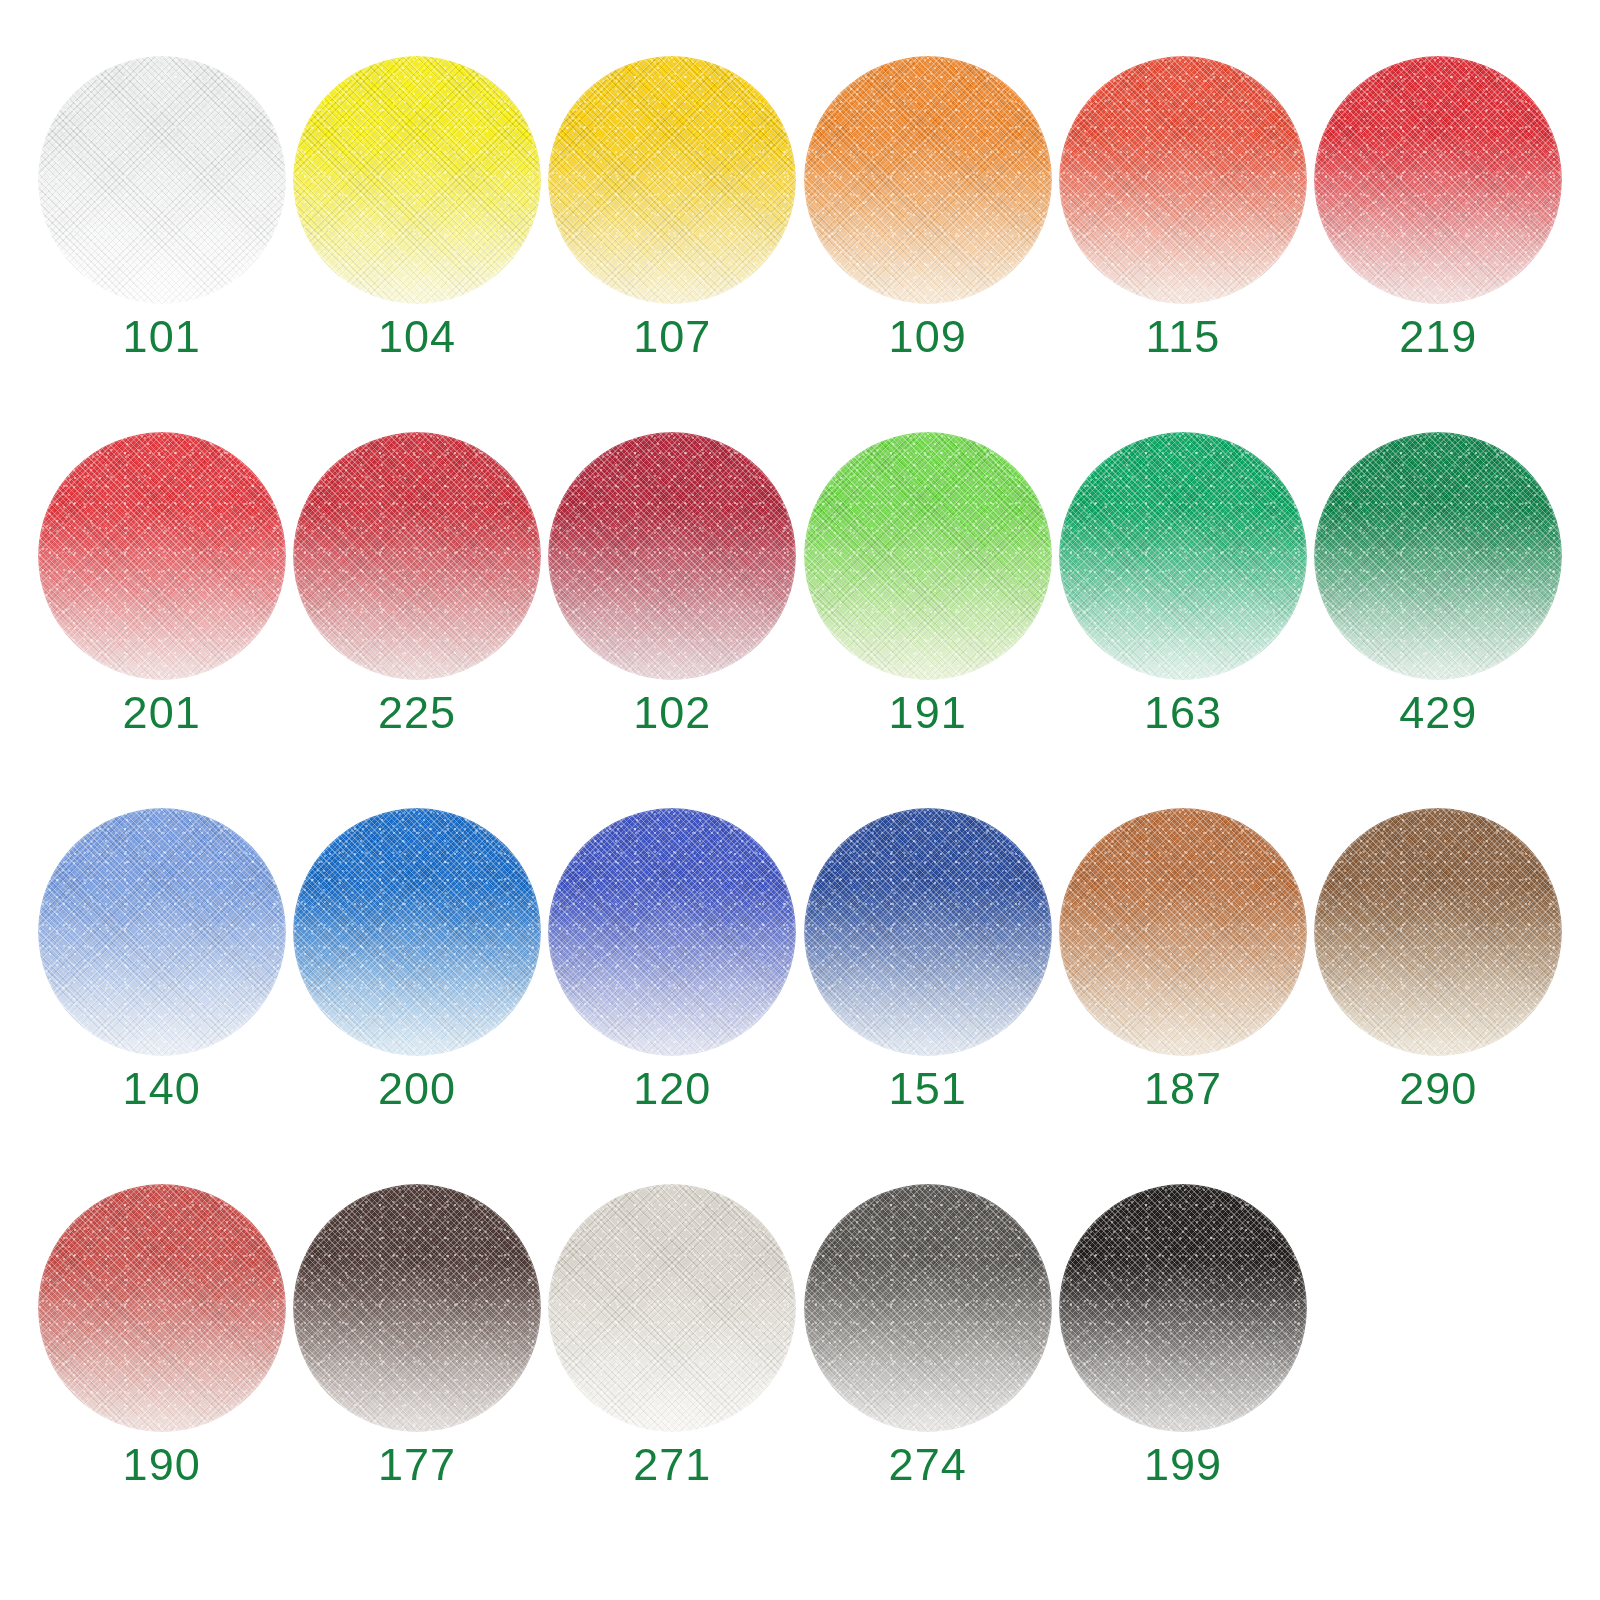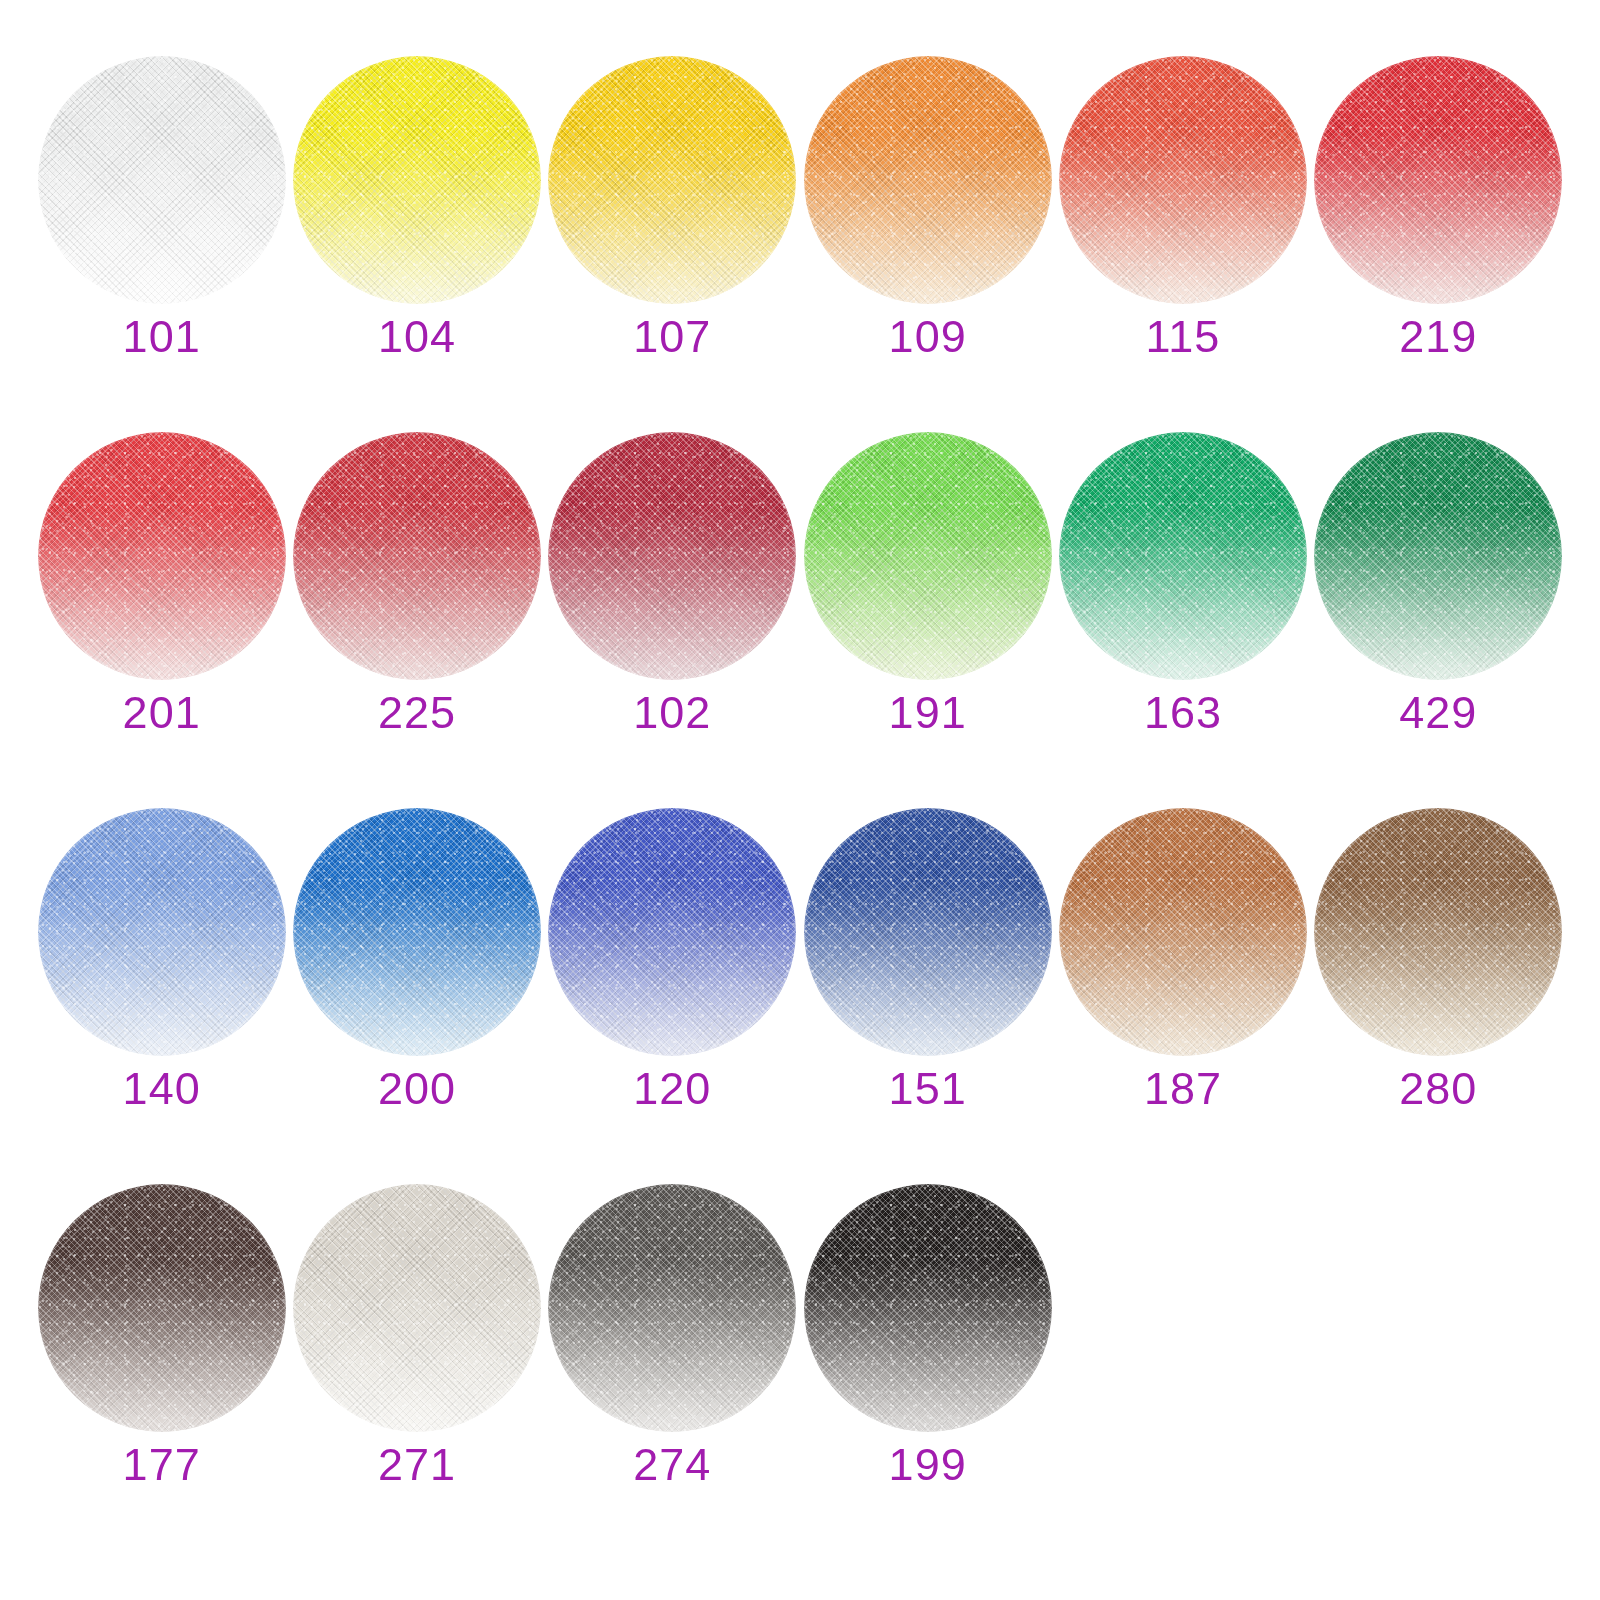--- a/index.html
+++ b/index.html
@@ -129,21 +129,21 @@
     border-radius: 50%;
     box-shadow: inset 0 0 3px 1px rgba(255,255,255,0.30);
   }
   .swatch-label {
     margin-top: 10px;
     font-family: "Liberation Sans", sans-serif;
     font-size: 45px;
     font-weight: 400;
     letter-spacing: 1px;
     line-height: 1;
-    color: #a21caf;
+    color: #15803d;
     text-align: center;
     user-select: none;
   }
 </style>
 </head>
 <body>
 
 <div id="swatch-grid">
     <div class="swatch-cell">
       <div class="disc-wrap">
@@ -370,21 +370,34 @@
       <div class="disc-wrap">
         <div class="disc">
           <div class="disc-color" style="background: linear-gradient(rgb(138, 98, 66) 0%, rgb(138, 98, 66) 30%, rgb(222, 208, 182) 96%, rgb(222, 208, 182) 100%);"></div>
           <div class="disc-tex-b"></div>
           <div class="disc-tex-a"></div>
           <div class="disc-tex-c"></div>
           <div class="disc-fade"></div>
           <div class="disc-edge"></div>
         </div>
       </div>
-      <div class="swatch-label">280</div>
+      <div class="swatch-label">290</div>
+    </div>
+    <div class="swatch-cell">
+      <div class="disc-wrap">
+        <div class="disc">
+          <div class="disc-color" style="background: linear-gradient(rgb(201, 80, 76) 0%, rgb(201, 80, 76) 30%, rgb(227, 193, 186) 96%, rgb(227, 193, 186) 100%);"></div>
+          <div class="disc-tex-b"></div>
+          <div class="disc-tex-a"></div>
+          <div class="disc-tex-c"></div>
+          <div class="disc-fade"></div>
+          <div class="disc-edge"></div>
+        </div>
+      </div>
+      <div class="swatch-label">190</div>
     </div>
     <div class="swatch-cell">
       <div class="disc-wrap">
         <div class="disc">
           <div class="disc-color" style="background: linear-gradient(rgb(78, 58, 54) 0%, rgb(78, 58, 54) 30%, rgb(201, 191, 186) 96%, rgb(201, 191, 186) 100%);"></div>
           <div class="disc-tex-b"></div>
           <div class="disc-tex-a"></div>
           <div class="disc-tex-c"></div>
           <div class="disc-fade"></div>
           <div class="disc-edge"></div>

